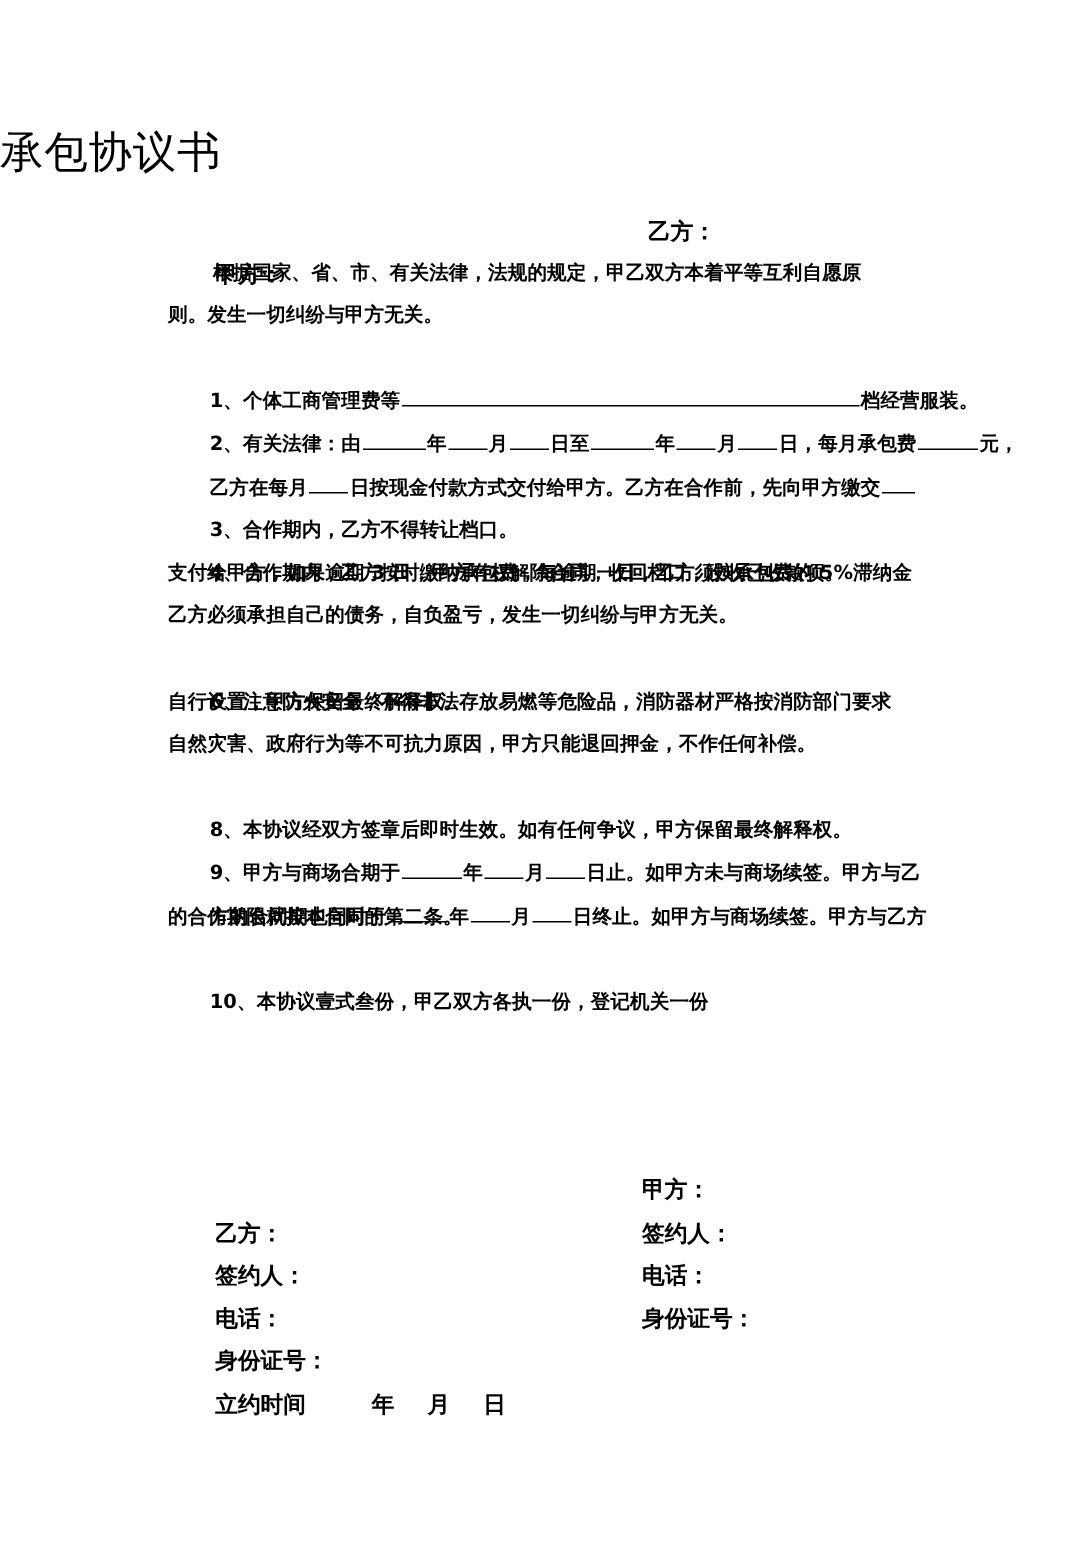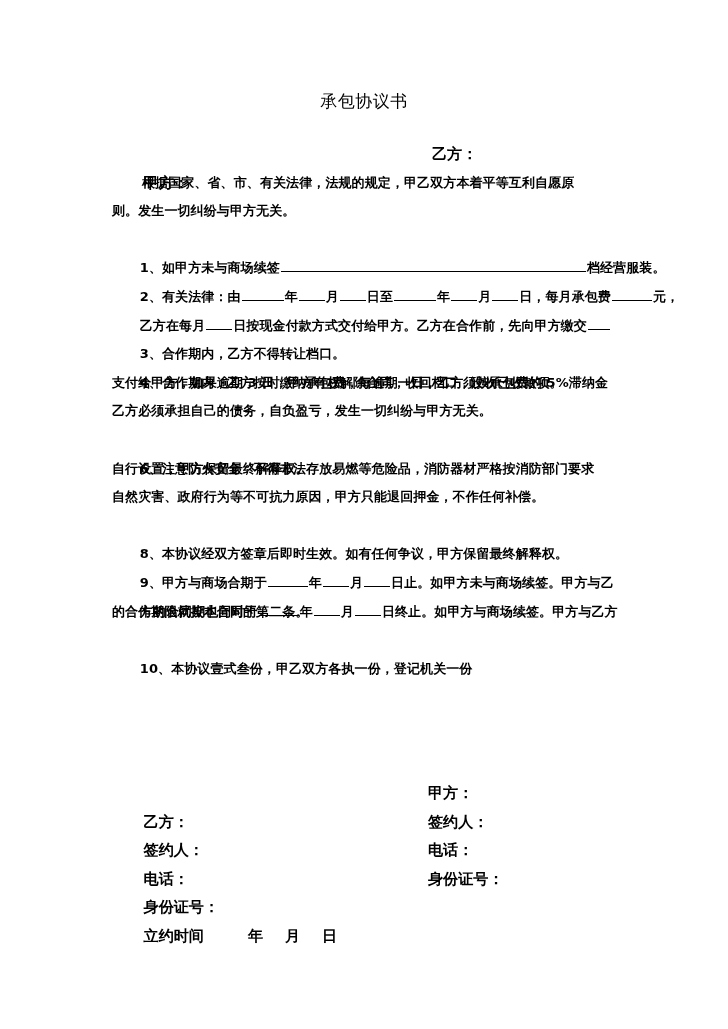--- a/index.html
+++ b/index.html
@@ -18,22 +18,21 @@
     height: 1029px;
     background: #ffffff;
     overflow: hidden;
     box-sizing: border-box;
   }
   .doc-title {
     position: absolute;
     left: 0;
     top: 86px;
     width: 728px;
-    text-align: center;
-    font-size: 17px;
+    font-size: 29px;
     line-height: 30px;
     font-weight: 400;
     letter-spacing: 0.5px;
     white-space: nowrap;
   }
   .body-block {
     position: absolute;
     left: 112px;
     top: 140px;
     width: 516px;
@@ -110,21 +109,21 @@
 
     <div class="pair-line">
       <span>甲方：</span>
       <span class="col-b">乙方：</span>
     </div>
 
     <div class="line indent">根据国家、省、市、有关法律，法规的规定，甲乙双方本着平等互利自愿原</div>
     <div class="line">则。发生一切纠纷与甲方无关。</div>
 
     <div class="line">
-      <span>1、</span><span>如甲方未与商场续签</span><span class="blank b-xl"></span><span>档经营服装。</span>
+      <span>1、</span><span>个体工商管理费等</span><span class="blank b-xl"></span><span>档经营服装。</span>
     </div>
 
     <div class="line">
       <span>2、</span><span>有关法律：由</span><span class="blank b-lg"></span><span>年</span><span class="blank b-sm"></span><span>月</span><span class="blank b-sm"></span><span>日至</span><span class="blank b-lg"></span><span>年</span><span class="blank b-sm"></span><span>月</span><span class="blank b-sm"></span><span>日，每月承包费</span><span class="blank b-md"></span><span>元，</span>
     </div>
     <div class="line">
       <span>乙方在每月</span><span class="blank b-sm"></span><span>日按现金付款方式交付给甲方。乙方在合作前，先向甲方缴交</span><span class="blank b-xs"></span>
     </div>
 
     <div class="line">

